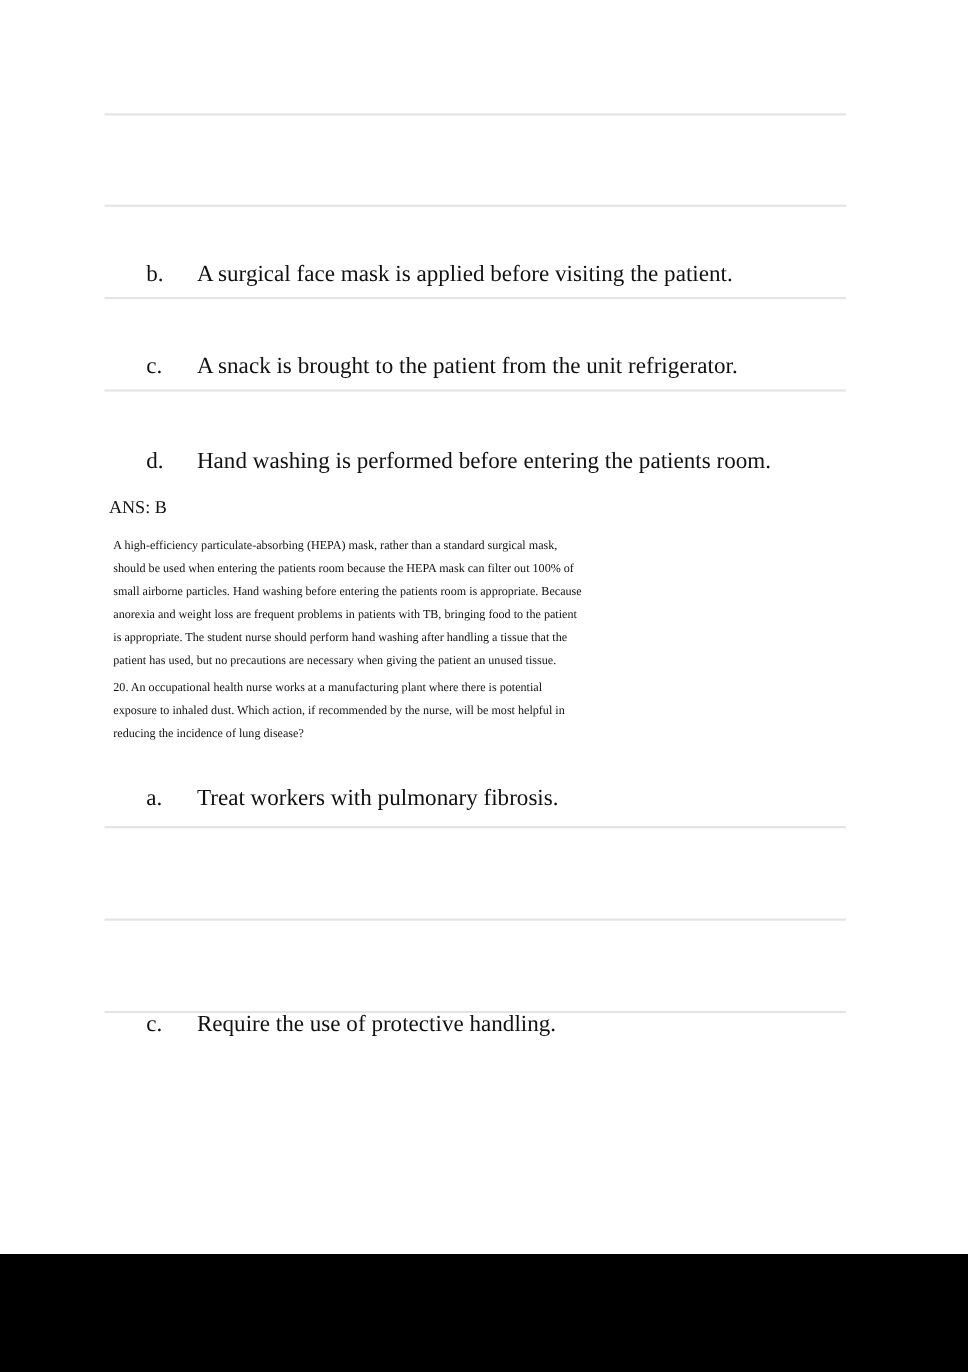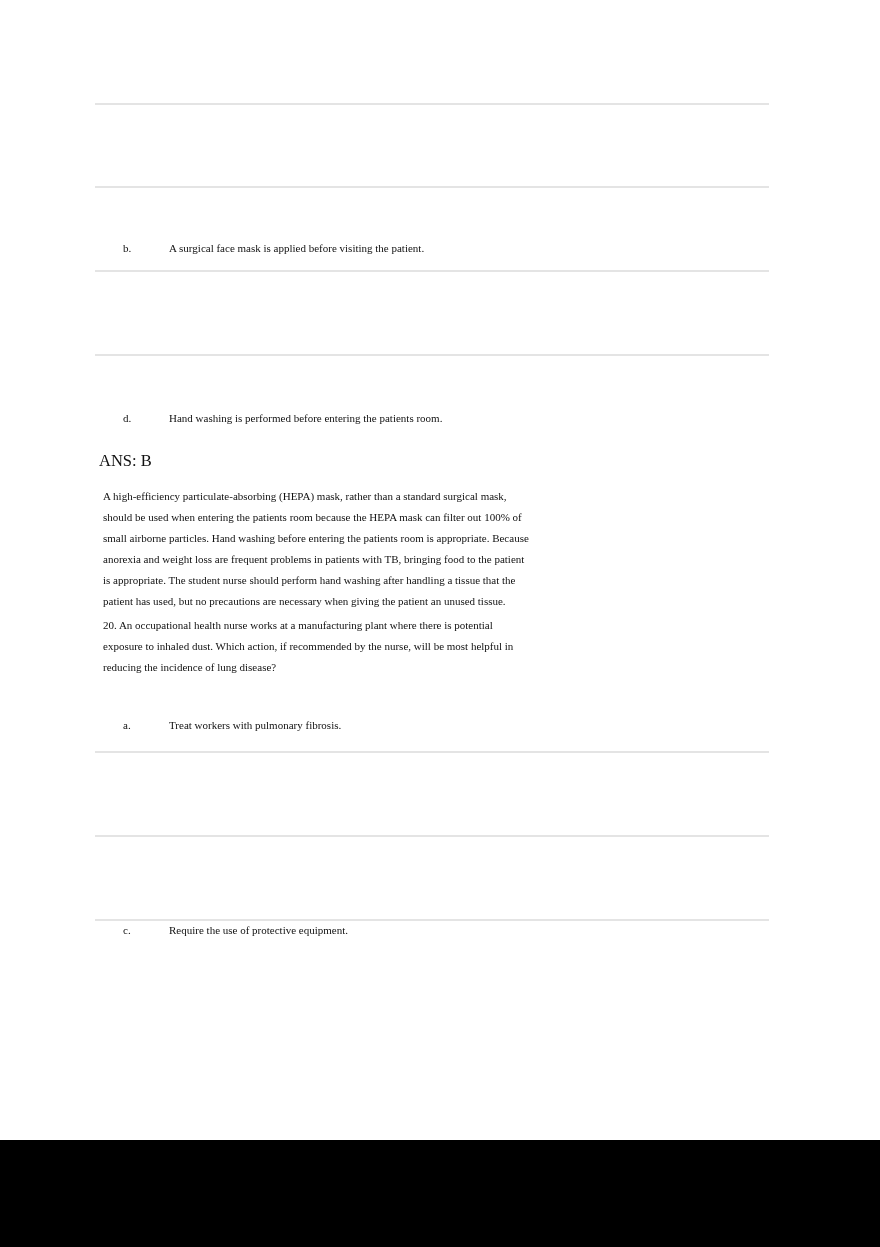--- a/index.html
+++ b/index.html
@@ -17,21 +17,21 @@
     overflow:hidden;
     position:relative;
   }
   .page{position:absolute;inset:0;width:880px;height:1247px;}
   .divider{
     position:absolute;left:95px;width:674px;height:2px;
     background:var(--divider);
   }
   .option-row{
     position:absolute;left:0;width:880px;
-    font-size:11px;line-height:21px;
+    font-size:21px;line-height:21px;
     padding-left:112px;box-sizing:border-box;
     white-space:pre;
   }
   .opt-label{display:inline-block;width:46px;}
   .ans-line{
     position:absolute;left:99px;
     font-size:16.5px;line-height:21px;white-space:pre;
   }
   .para{
     position:absolute;left:103px;width:700px;
@@ -49,20 +49,23 @@
 <div class="page">
 
   <div class="divider" style="top:103px"></div>
   <div class="divider" style="top:186px"></div>
 
   <div class="option-row" style="top:217px">
     <span class="opt-label">b.</span><span class="opt-text">A surgical face mask is applied before visiting the patient.</span>
   </div>
   <div class="divider" style="top:270px"></div>
 
+  <div class="option-row" style="top:301px">
+    <span class="opt-label">c.</span><span class="opt-text">A snack is brought to the patient from the unit refrigerator.</span>
+  </div>
   <div class="divider" style="top:354px"></div>
 
   <div class="option-row" style="top:387px">
     <span class="opt-label">d.</span><span class="opt-text">Hand washing is performed before entering the patients room.</span>
   </div>
 
   <div class="ans-line" style="top:450px">ANS: B</div>
   <div class="para" style="top:486px">A high-efficiency particulate-absorbing (HEPA) mask, rather than a standard surgical mask,
 should be used when entering the patients room because the HEPA mask can filter out 100% of
 small airborne particles. Hand washing before entering the patients room is appropriate. Because
@@ -75,19 +78,19 @@
 reducing the incidence of lung disease?</div>
 
   <div class="option-row" style="top:694px">
     <span class="opt-label">a.</span><span class="opt-text">Treat workers with pulmonary fibrosis.</span>
   </div>
   <div class="divider" style="top:751px"></div>
 
   <div class="divider" style="top:835px"></div>
 
   <div class="option-row" style="top:899px">
-    <span class="opt-label">c.</span><span class="opt-text">Require the use of protective equipment.</span>
+    <span class="opt-label">c.</span><span class="opt-text">Require the use of protective handling.</span>
   </div>
   <div class="divider" style="top:919px"></div>
 
   <div class="bottom-bar"></div>
 
 </div>
 
 </body></html>

